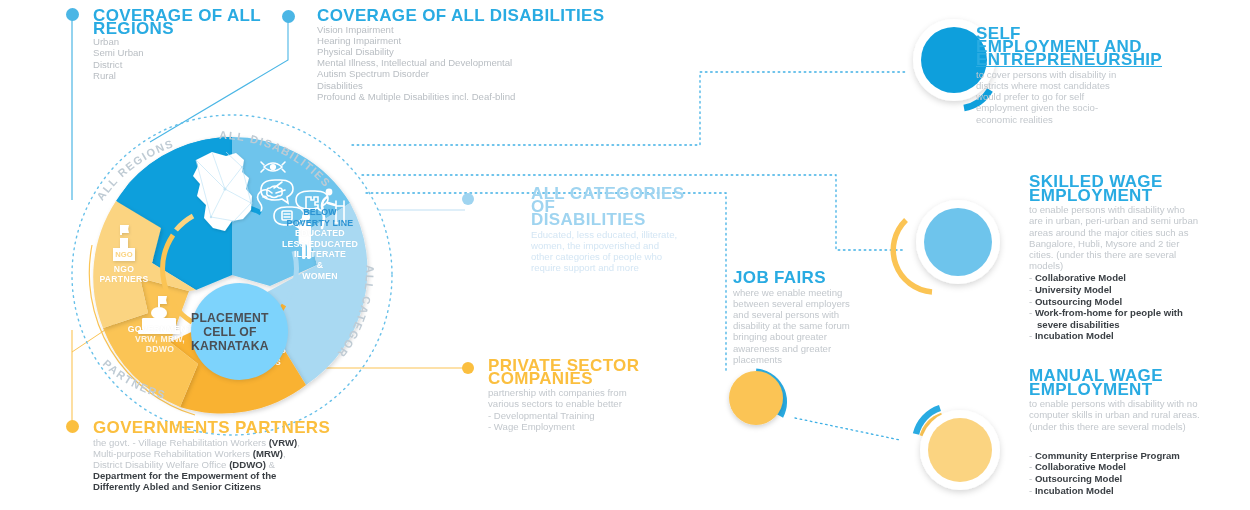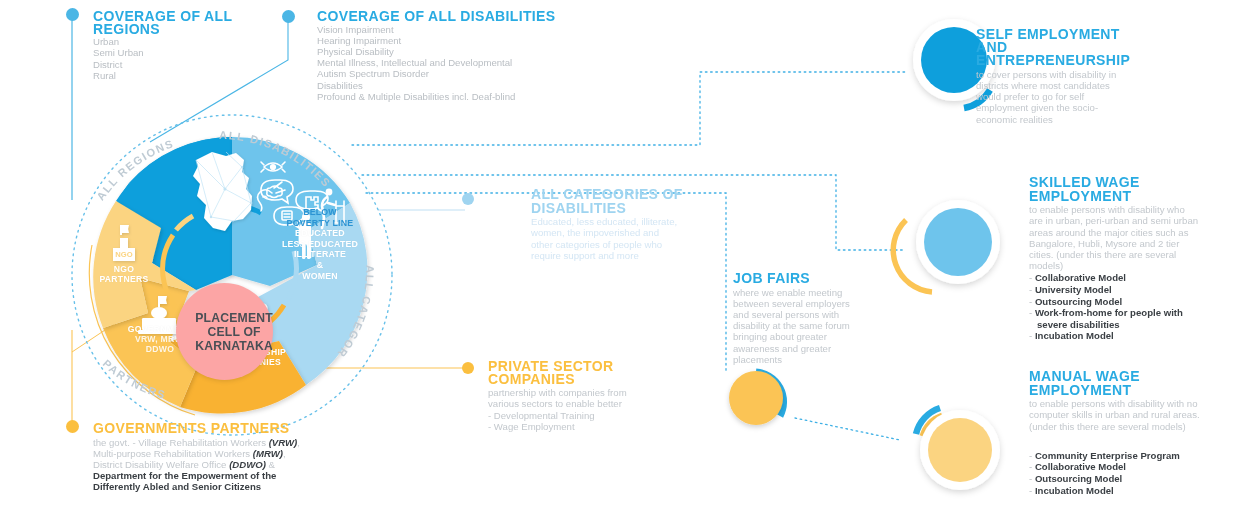--- a/index.html
+++ b/index.html
@@ -3,41 +3,41 @@
 <meta charset="utf-8">
 <style>
   html,body{margin:0;padding:0;background:#ffffff;}
   body{width:1250px;height:510px;position:relative;overflow:hidden;
        font-family:"Liberation Sans","DejaVu Sans",sans-serif;
        -webkit-font-smoothing:antialiased;}
   .stage{position:absolute;left:0;top:0;width:1250px;height:510px;}
 
   
   .block{position:absolute;}
-  .hdr{font-size:14px;font-weight:bold;letter-spacing:.35px;line-height:12.6px;margin:0 0 1px 0;}
+  .hdr{font-size:17px;font-weight:bold;letter-spacing:.35px;line-height:12.6px;margin:0 0 1px 0;}
   .hdr.blue{color:#29ABE2;}
   .hdr.lblue{color:#9FD4F0;}
   .hdr.amber{color:#FBBF3F;}
   .body{font-size:9.6px;line-height:11.2px;margin:0;color:#B9BEC3;font-weight:400;}
   .body.dim{color:#C3C8CD;}
   .body.pale{color:#D4E6F4;}
   .lst{margin:0;padding:0;list-style:none;}
   .lst li{font-size:9.6px;line-height:11.6px;color:#3A3F44;font-weight:bold;white-space:nowrap;}
   .lst li .dash{color:#B9BEC3;font-weight:normal;}
-  b.dk{color:#3A3F44;font-style:italic;}
+  b.dk{color:#3A3F44;}
   .strong{color:#3A3F44;font-weight:bold;}
 
   
   .dot{position:absolute;border-radius:50%;}
 
   
   .wheel{position:absolute;left:20px;top:85px;width:400px;height:340px;}
-  .hub{position:absolute;left:156px;top:198px;width:97px;height:97px;border-radius:50%;
-       background:#fca5a5;box-shadow:0 1px 5px rgba(0,0,0,.13);
-       display:flex;align-items:center;justify-content:flex-end;z-index:6;}
+  .hub{position:absolute;left:171px;top:198px;width:97px;height:97px;border-radius:50%;
+       background:#7dd3fc;box-shadow:0 1px 5px rgba(0,0,0,.13);
+       display:flex;align-items:center;justify-content:flex-start;z-index:6;}
   .hub-txt{font-size:12.2px;font-weight:bold;color:#4A4F55;line-height:14px;text-align:center;letter-spacing:.2px;}
 
   
   .wlab{position:absolute;text-align:center;color:#fff;font-weight:bold;z-index:5;
         text-shadow:0 0 2px rgba(0,0,0,.05);pointer-events:none;}
   .wlab.t1{font-size:8.6px;line-height:9.8px;letter-spacing:.3px;}
   .wlab.cat{font-size:8.8px;line-height:10.6px;letter-spacing:.2px;}
   .wlab.cat .bpl{color:#2B94D4;}
 
   svg{display:block;overflow:visible;}
@@ -398,21 +398,21 @@
     <div class="hdr amber" style="margin-bottom:2px;">GOVERNMENTS PARTNERS</div>
     <p class="body dim"><span>the govt. - Village Rehabilitation Workers </span><b class="dk">(VRW)</b><span>,</span></p>
     <p class="body dim"><span>Multi-purpose Rehabilitation Workers </span><b class="dk">(MRW)</b><span>,</span></p>
     <p class="body dim"><span>District Disability Welfare Office </span><b class="dk">(DDWO)</b><span> &amp;</span></p>
     <p class="body strong">Department for the Empowerment of the</p>
     <p class="body strong">Differently Abled and Senior Citizens</p>
   </div>
 
   <div class="block" style="left:976px;top:28px;width:168px;">
     <div class="hdr blue">SELF EMPLOYMENT AND</div>
-    <div class="hdr blue" style="margin-bottom:2px;">ENTREPRENEURSHIP</div>
+    <div class="hdr blue" style="margin-bottom:2px;text-decoration:underline;">ENTREPRENEURSHIP</div>
     <p class="body dim" style="width:160px;">to cover persons with disability in districts where most candidates would prefer to go for self employment given the socio-economic realities</p>
   </div>
 
   <div class="block" style="left:1029px;top:176px;width:180px;">
     <div class="hdr blue">SKILLED WAGE</div>
     <div class="hdr blue" style="margin-bottom:2px;">EMPLOYMENT</div>
     <p class="body dim" style="width:172px;">to enable persons with disability who are in urban, peri-urban and semi urban areas around the major cities such as Bangalore, Hubli, Mysore and 2 tier cities. (under this there are several models)</p>
     <ul class="lst" style="margin-top:1px;">
       <li><span class="dash">-&nbsp;</span><span>Collaborative Model</span></li>
       <li><span class="dash">-&nbsp;</span><span>University Model</span></li>

